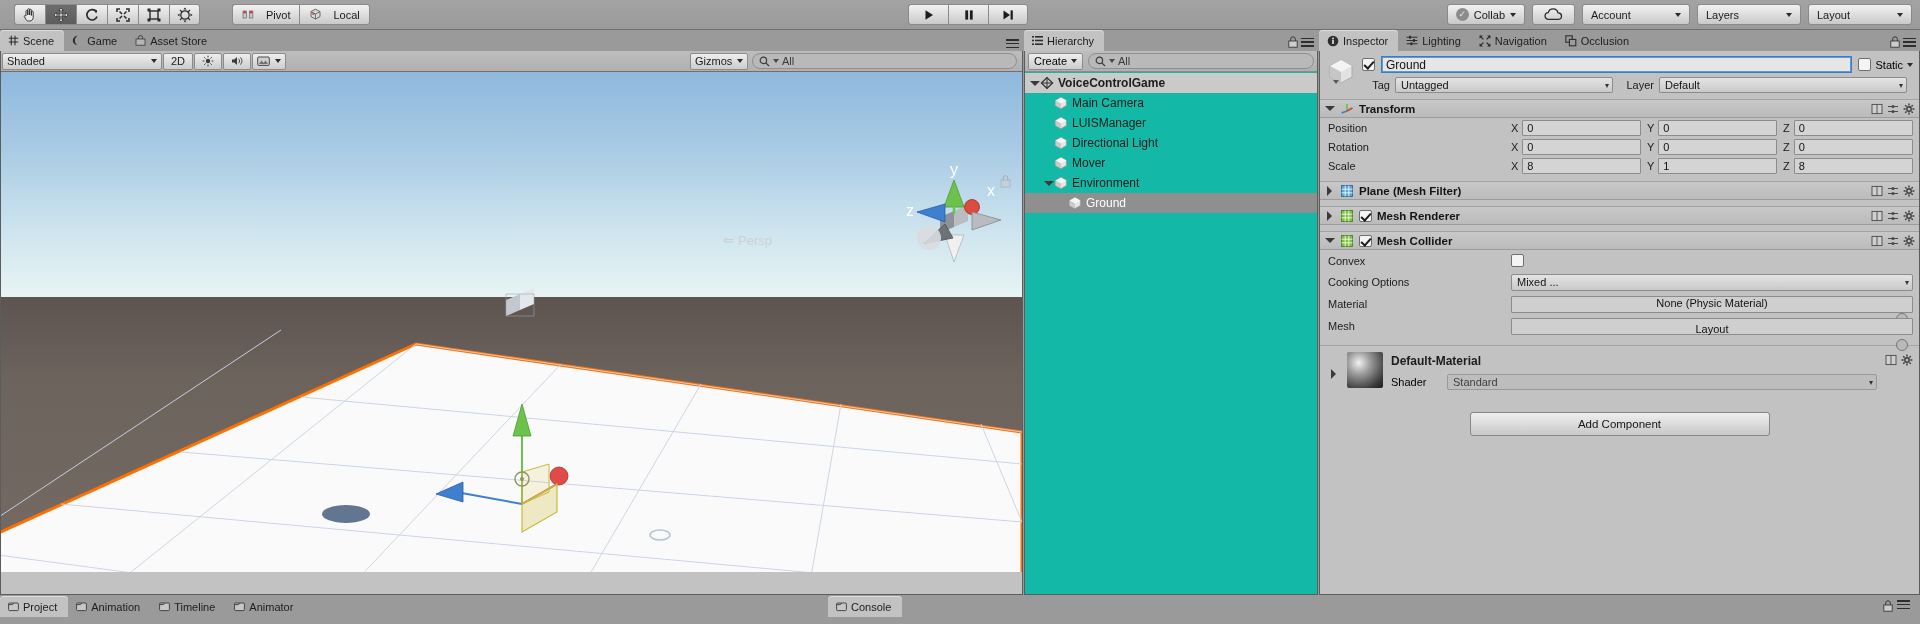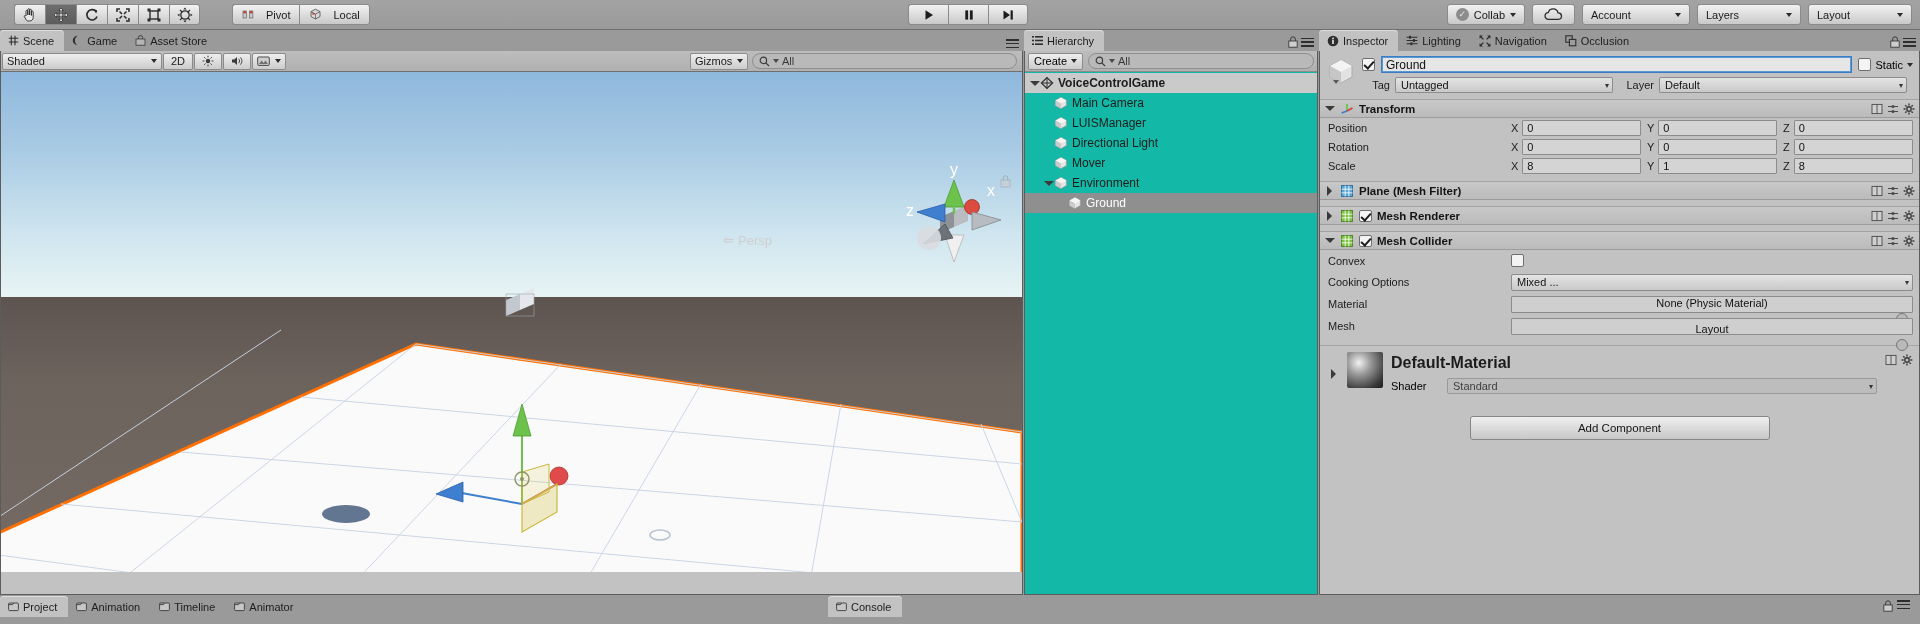--- a/index.html
+++ b/index.html
@@ -181,21 +181,21 @@
   .obj-circle { width: 12px; height: 12px; border-radius: 50%; border: 1px solid #777;
                 background: #b9b9b9; margin-left: auto; flex: 0 0 12px; }
   .small-chk { width: 13px; height: 13px; background: #f4f4f4; border: 1px solid #6f6f6f;
                border-radius: 2px; cursor: pointer; }
 
   .mat-block { display: flex; align-items: flex-start; gap: 8px; padding: 6px 6px 4px 8px; }
   .mat-preview { width: 36px; height: 36px; border-radius: 2px; flex: 0 0 36px;
       background: radial-gradient(circle at 33% 30%, #f2f2f2 0%, #9e9e9e 32%, #3a3a3a 78%, #1c1c1c 100%),
                   #4a4a4a; }
   .mat-rows { flex: 1; }
-  .mat-title { font-size: 16px; font-weight: bold; color: #1c1c1c; padding-top: 2px; }
+  .mat-title { font-size: 12px; font-weight: bold; color: #1c1c1c; padding-top: 2px; }
 
   .addcomp-wrap { display: flex; justify-content: center; margin-top: 18px; }
   .addcomp {
     width: 300px; height: 24px; background: linear-gradient(#efefef, #c8c8c8);
     border: 1px solid #878787; border-radius: 3px;
     display: flex; align-items: center; justify-content: center;
     font-size: 11.5px; color: #151515; cursor: pointer;
   }
 
   

